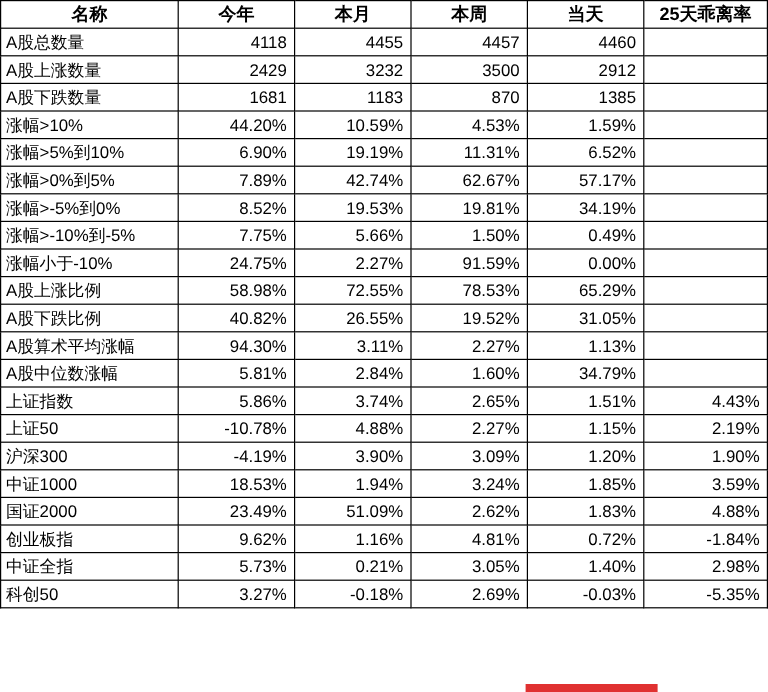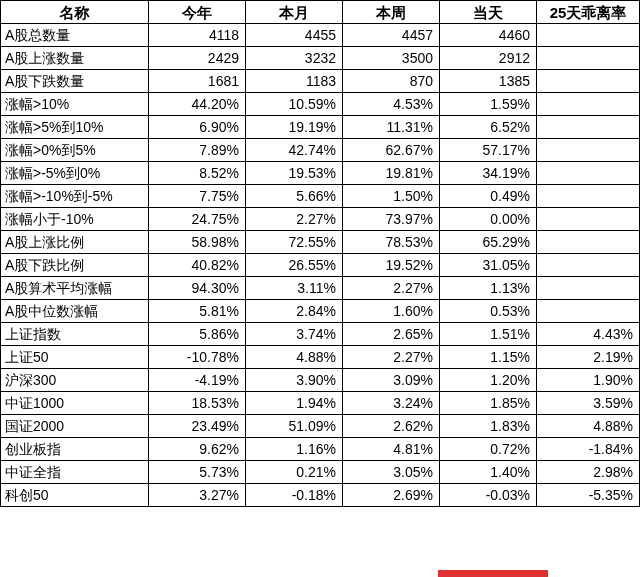--- a/index.html
+++ b/index.html
@@ -148,21 +148,21 @@
           <td class="num">7.75%</td>
           <td class="num">5.66%</td>
           <td class="num">1.50%</td>
           <td class="num">0.49%</td>
           <td class="num"></td>
         </tr>
         <tr>
           <td class="name">涨幅小于-10%</td>
           <td class="num">24.75%</td>
           <td class="num">2.27%</td>
-          <td class="num">73.97%</td>
+          <td class="num">91.59%</td>
           <td class="num">0.00%</td>
           <td class="num"></td>
         </tr>
         <tr>
           <td class="name">A股上涨比例</td>
           <td class="num">58.98%</td>
           <td class="num">72.55%</td>
           <td class="num">78.53%</td>
           <td class="num">65.29%</td>
           <td class="num"></td>
@@ -181,21 +181,21 @@
           <td class="num">3.11%</td>
           <td class="num">2.27%</td>
           <td class="num">1.13%</td>
           <td class="num"></td>
         </tr>
         <tr>
           <td class="name">A股中位数涨幅</td>
           <td class="num">5.81%</td>
           <td class="num">2.84%</td>
           <td class="num">1.60%</td>
-          <td class="num">0.53%</td>
+          <td class="num">34.79%</td>
           <td class="num"></td>
         </tr>
         <tr>
           <td class="name">上证指数</td>
           <td class="num">5.86%</td>
           <td class="num">3.74%</td>
           <td class="num">2.65%</td>
           <td class="num">1.51%</td>
           <td class="num">4.43%</td>
         </tr>

